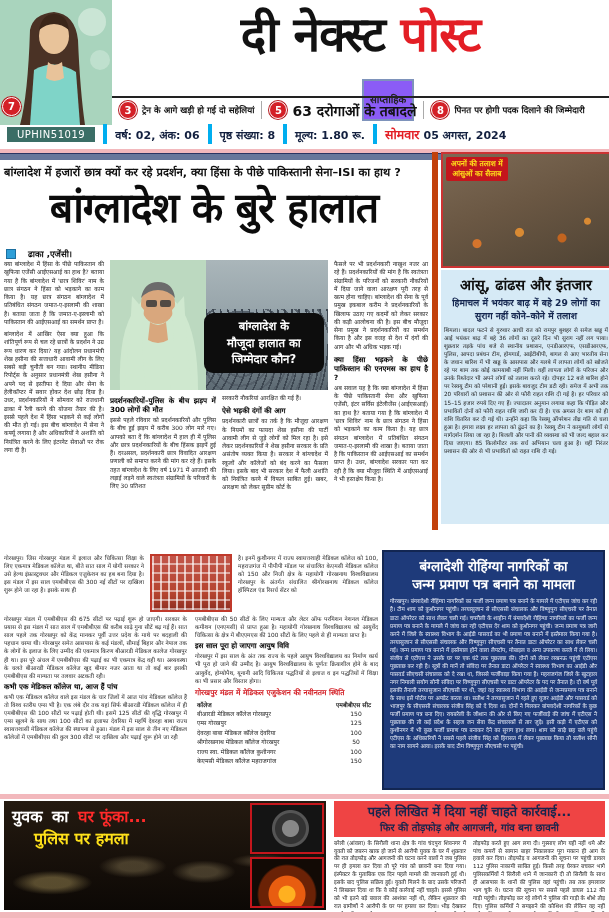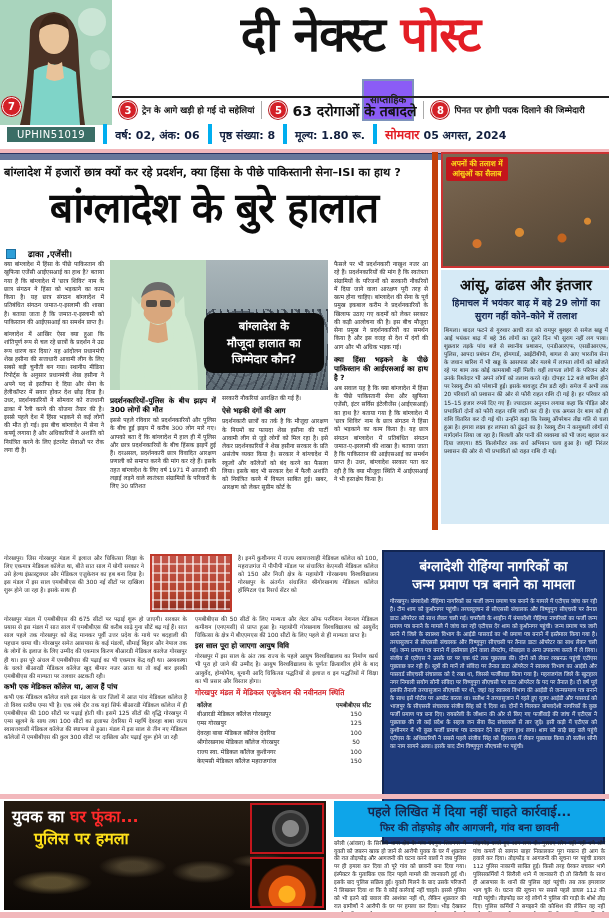--- a/index.html
+++ b/index.html
@@ -92,42 +92,42 @@
           linear-gradient(180deg,#c2554a 0%,#b5442f 70%,#8e2f21 100%);}
   .mbbs-cols{display:flex;gap:8px;margin-top:3px;}
   .mbbs-cols>div{width:183px;font-size:5.8px;line-height:1.4;text-align:justify;color:#222;}
   .red-sub{color:#d42027;font-size:7.4px;font-weight:700;margin:3px 0 2px;}
   .mtable{width:100%;font-size:6px;color:#222;border-collapse:collapse;}
   .mtable td,.mtable th{padding:0.5px 2px;text-align:left;font-weight:400;}
   .mtable th{font-weight:700;}
   .mtable td.num{text-align:center;width:40px;}
 
   
-  .rohingya{left:382px;top:550px;width:223px;height:294px;background:#1e3a7a;border:2px solid #122652;
+  .rohingya{left:382px;top:550px;width:223px;height:240px;background:#1e3a7a;border:2px solid #122652;
             padding:4px 6px;box-sizing:border-box;}
   .roh-h{color:#fff;font-size:13.5px;font-weight:800;text-align:center;line-height:1.35;margin:1px 0 4px;}
   .roh-body{color:#eef2fb;font-size:5.55px;line-height:1.45;text-align:justify;}
 
   
   .strip-pink2{left:0;top:794px;width:609px;height:5px;background:#f2b8bc;}
   .night{left:4px;top:801px;width:322px;height:109px;position:absolute;overflow:hidden;
          background:
            radial-gradient(ellipse at 15% 75%, rgba(222,196,120,.35) 0 18px, transparent 40px),
            radial-gradient(ellipse at 40% 60%, rgba(190,170,120,.30) 0 14px, transparent 34px),
            radial-gradient(ellipse at 62% 65%, rgba(200,180,130,.28) 0 14px, transparent 32px),
            radial-gradient(ellipse at 80% 55%, rgba(170,150,110,.25) 0 12px, transparent 30px),
            linear-gradient(180deg,#241a10 0%,#17100a 55%,#0c0805 100%);}
   .night-h1{position:absolute;left:8px;top:4px;font-size:16px;font-weight:800;white-space:nowrap;}
-  .night-h1 .w{color:#fff;} .night-h1 .r{color:#ff2a2a;}
+  .night-h1 .w{color:#fff;font-family:Liberation Mono, monospace;} .night-h1 .r{color:#ff2a2a;}
   .night-h2{position:absolute;left:30px;top:26px;font-size:16px;font-weight:800;color:#ffe11a;white-space:nowrap;}
   .inset{position:absolute;right:2px;width:74px;height:51px;border:2px solid #c4161c;box-sizing:border-box;}
   .inset.tire{top:2px;background:radial-gradient(circle at 55% 50%, #888 0 8px, #333 9px 15px, #555 16px 18px, #141414 19px 100%);}
   .inset.fire{top:56px;background:radial-gradient(ellipse at 50% 75%, #ffb020 0 8px, #e85d10 9px 18px, #6b2206 19px 28px, #120a05 30px 100%);}
   .bareilly{left:334px;top:801px;width:271px;position:absolute;}
-  .bar-head{background:#0ea5e9;padding:3px 2px;text-align:center;}
+  .bar-head{background:#ef4444;padding:3px 2px;text-align:center;}
   .bar-h1{font-size:12.8px;font-weight:800;color:#18254d;line-height:1.3;}
   .bar-h2{font-size:10px;font-weight:800;color:#18254d;line-height:1.3;}
   .bar-cols{display:flex;gap:7px;margin-top:3px;}
   .bar-cols>div{width:132px;font-size:5.55px;line-height:1.42;text-align:justify;color:#222;}
   .strip-pink3{left:0;top:912px;width:609px;height:6px;background:#f2b8bc;}
 </style>
 </head>
 <body>
 
 <div class="page">
@@ -222,21 +222,21 @@
         </div>
         <div class="lcol">
           <p>सरकारी नौकरियां आरक्षित की गई हैं।</p>
           <div class="sub">ऐसे भड़की दंगों की आग</div>
           <p>प्रदर्शनकारी छात्रों का तर्क है कि मौजूदा आरक्षण के नियमों का फायदा शेख हसीना की पार्टी आवामी लीग से जुड़े लोगों को मिल रहा है। इसे लेकर प्रदर्शनकारियों ने शेख हसीना सरकार के प्रति असंतोष व्यक्त किया है। सरकार ने बांग्लादेश में स्कूलों और कॉलेजों को बंद करने का फैसला लिया। इसके बाद भी सरकार देश में फैली अशांति को नियंत्रित करने में विफल साबित हुई। खबर, आरक्षण को लेकर सुप्रीम कोर्ट के</p>
         </div>
       </div>
     </div>
     <div class="lcol c4">
       <p>फैसले पर भी प्रदर्शनकारी नाखुश नजर आ रहे हैं। प्रदर्शनकारियों की मांग है कि स्वतंत्रता संग्रामियों के परिजनों को सरकारी नौकरियों में दिया जाने वाला आरक्षण पूरी तरह से खत्म होना चाहिए। बांग्लादेश की सेना के पूर्व प्रमुख इकबाल करीम ने प्रदर्शनकारियों के खिलाफ उठाए गए कदमों को लेकर सरकार की कड़ी आलोचना की है। इस बीच मौजूदा सेना प्रमुख ने प्रदर्शनकारियों का समर्थन किया है और इस वजह से देश में दंगों की आग और भी अधिक भड़क गई।</p>
-      <div class="sub">क्या हिंसा भड़कने के पीछे पाकिस्तान की आईएसआई का हाथ है ?</div>
+      <div class="sub">क्या हिंसा भड़कने के पीछे पाकिस्तान की एनएमस का हाथ है ?</div>
       <p>अब सवाल यह है कि क्या बांग्लादेश में हिंसा के पीछे पाकिस्तानी सेना और खुफिया एजेंसी, इंटर सर्विस इंटेलीजेंस (आईएसआई) का हाथ है? बताया गया है कि बांग्लादेश में 'छात्र शिविर' नाम के छात्र संगठन ने हिंसा को भड़काने का काम किया है। यह छात्र संगठन बांग्लादेश में प्रतिबंधित संगठन जमात-ए-इस्लामी की शाखा है। बताया जाता है कि पाकिस्तान की आईएसआई का समर्थन प्राप्त है। उधर, बांग्लादेश सरकार पता कर रही है कि क्या मौजूदा स्थिति में आईएसआई ने भी हस्तक्षेप किया है।</p>
     </div>
   </div>
 
   <div class="abs sidebar">
     <div class="flood-photo">
       <div class="ribbon">
         <div>अपनों की तलाश में</div>
         <div>आंसुओं का सैलाब</div>
       </div>

